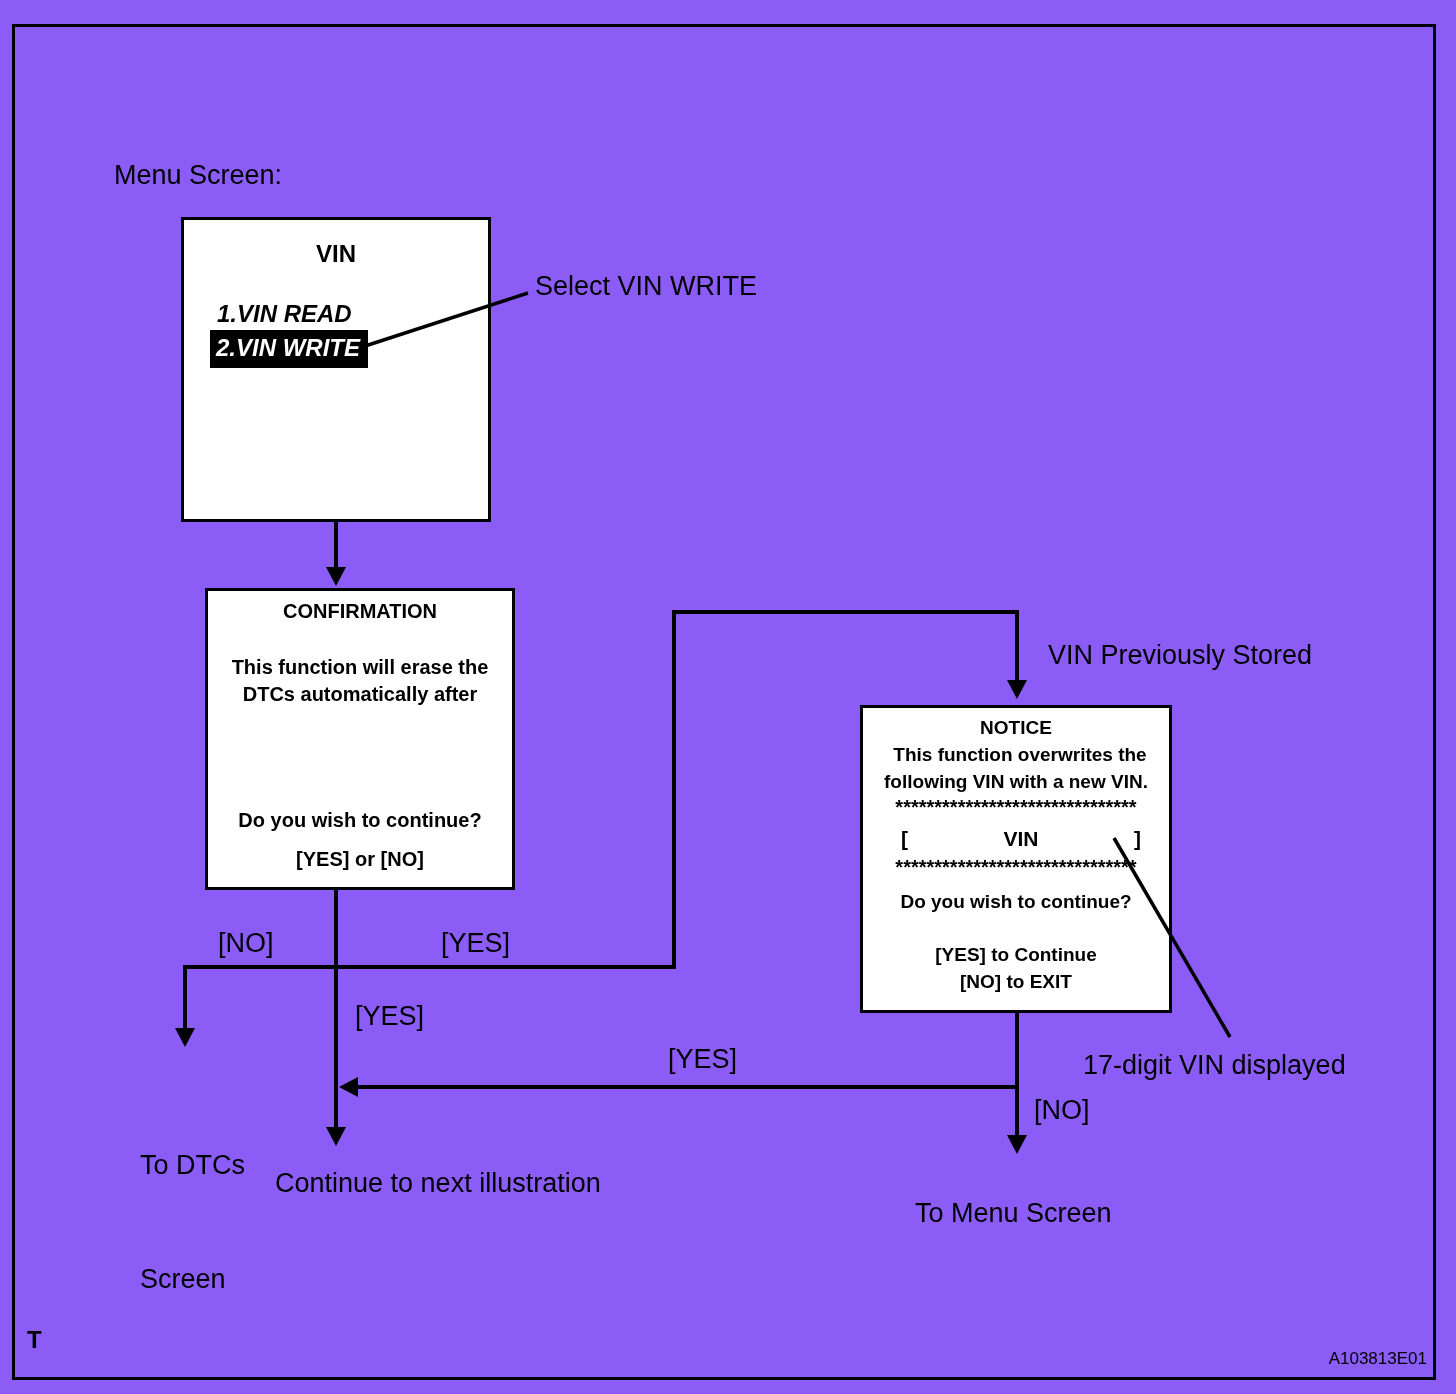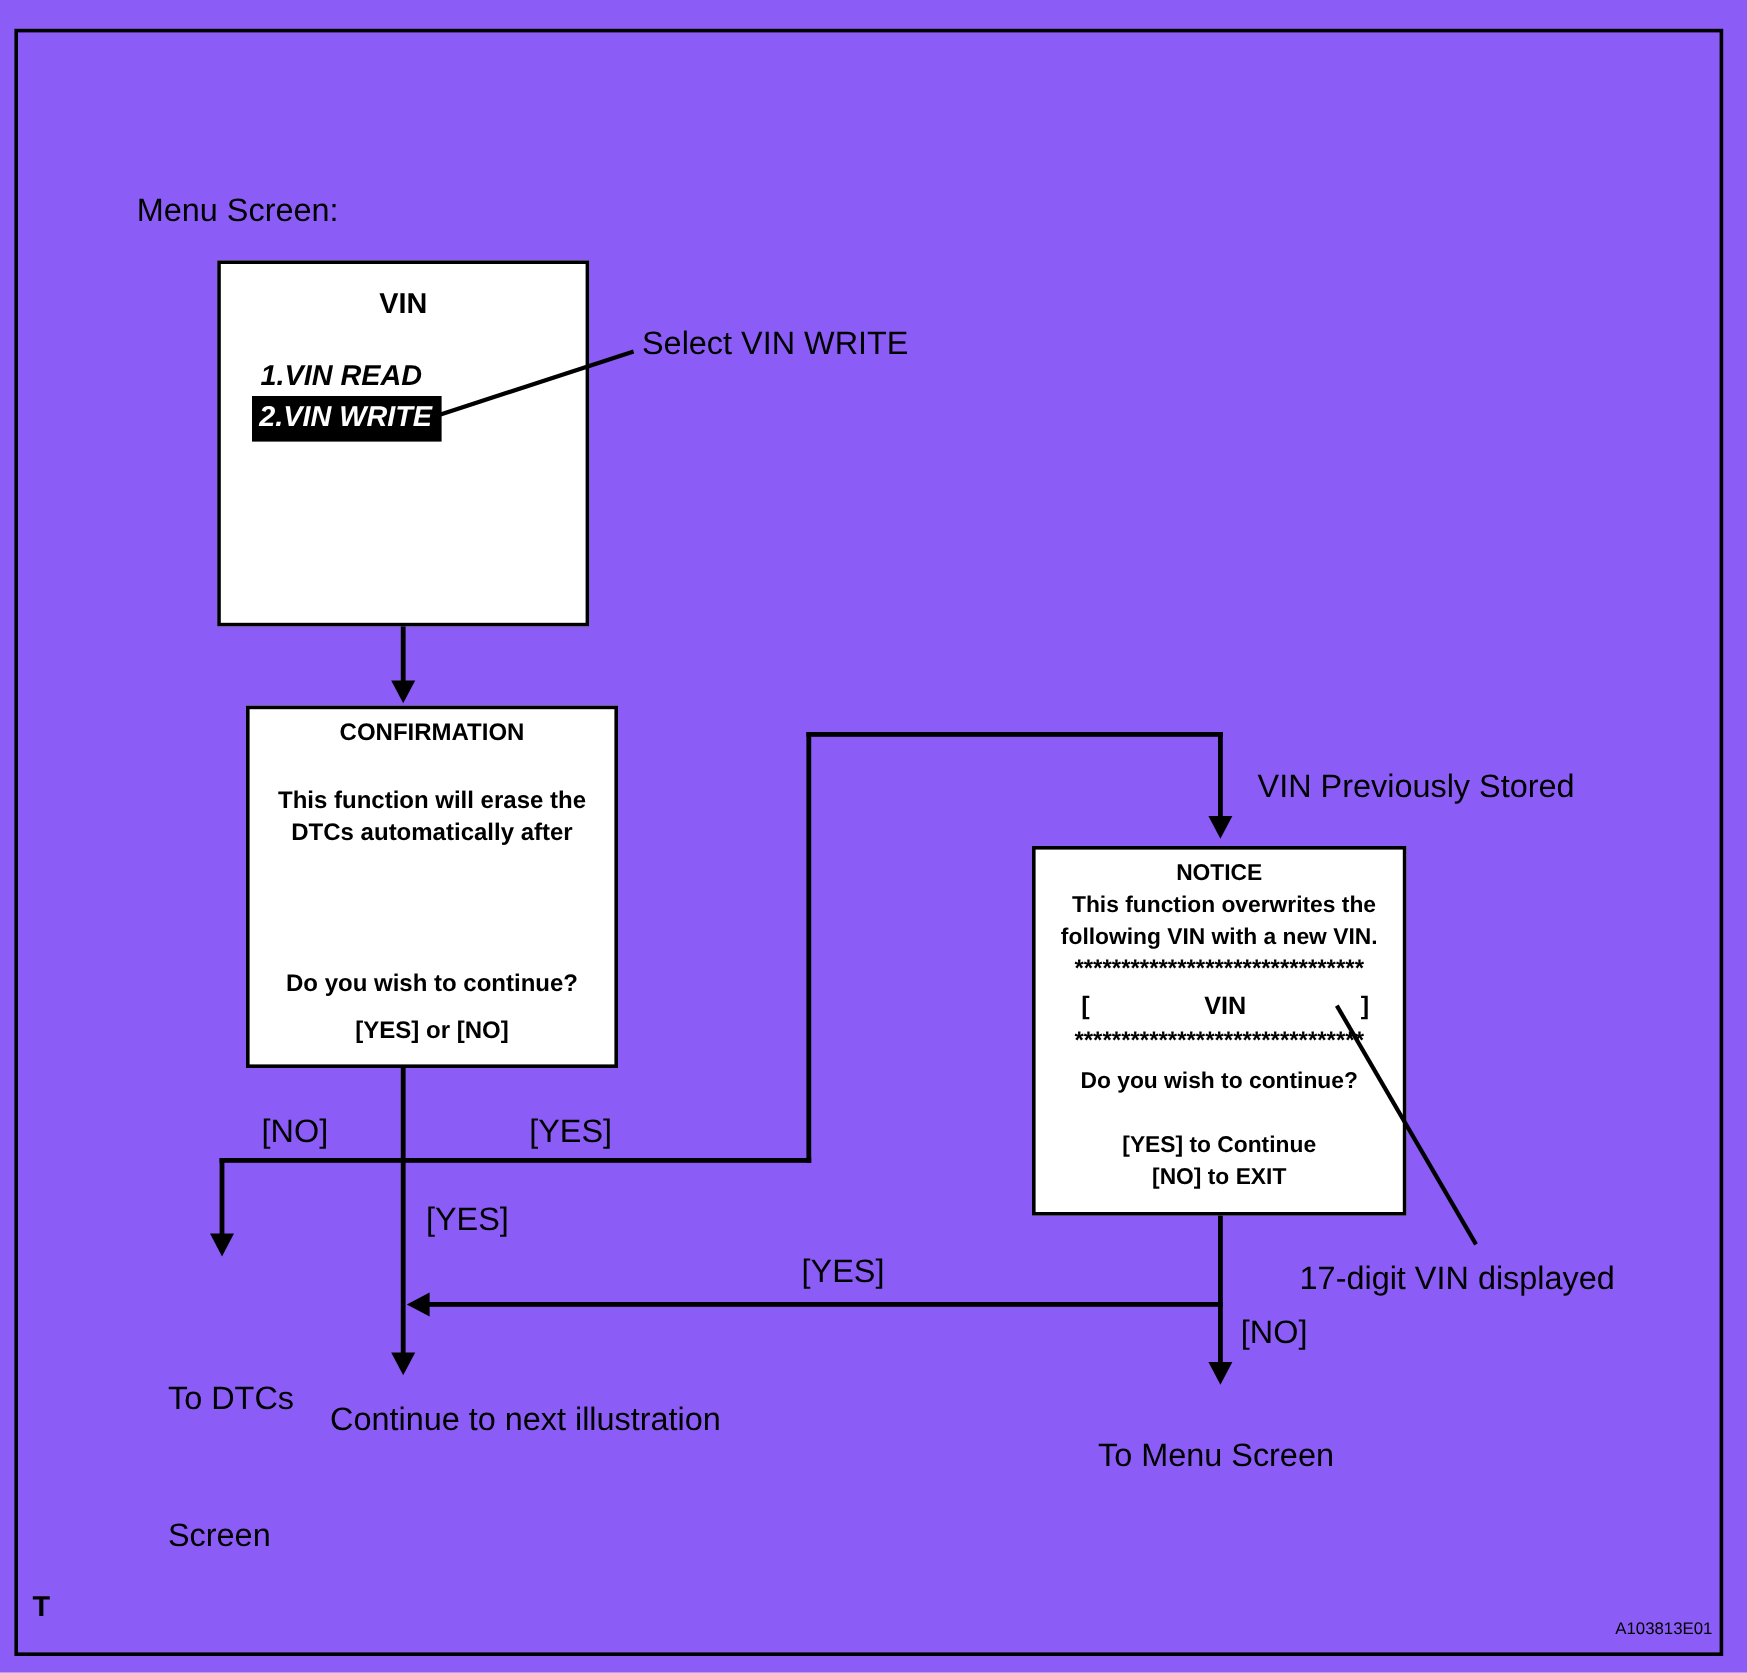--- a/index.html
+++ b/index.html
@@ -49,21 +49,21 @@
     overflow:hidden;letter-spacing:0px;}
   .stars1{top:88px;}
   .stars2{top:148px;}
   .vin-row{position:absolute;top:119px;left:38px;right:28px;display:flex;
     justify-content:space-between;font-size:21px;}
   .notice-question{position:absolute;top:183px;left:0;width:100%;}
   .notice-yes{position:absolute;top:236px;left:0;width:100%;}
   .notice-no{position:absolute;top:263px;left:0;width:100%;}
 
   .t-label{font-weight:bold;font-size:24px;}
-  .fig-id{font-size:14px;}
+  .fig-id{font-size:17px;}
 </style>
 </head>
 <body>
 
 <div class="canvas">
 
   <div class="outer-border"></div>
 
   <div class="label" style="left:114px;top:160px;">Menu Screen:</div>
 

